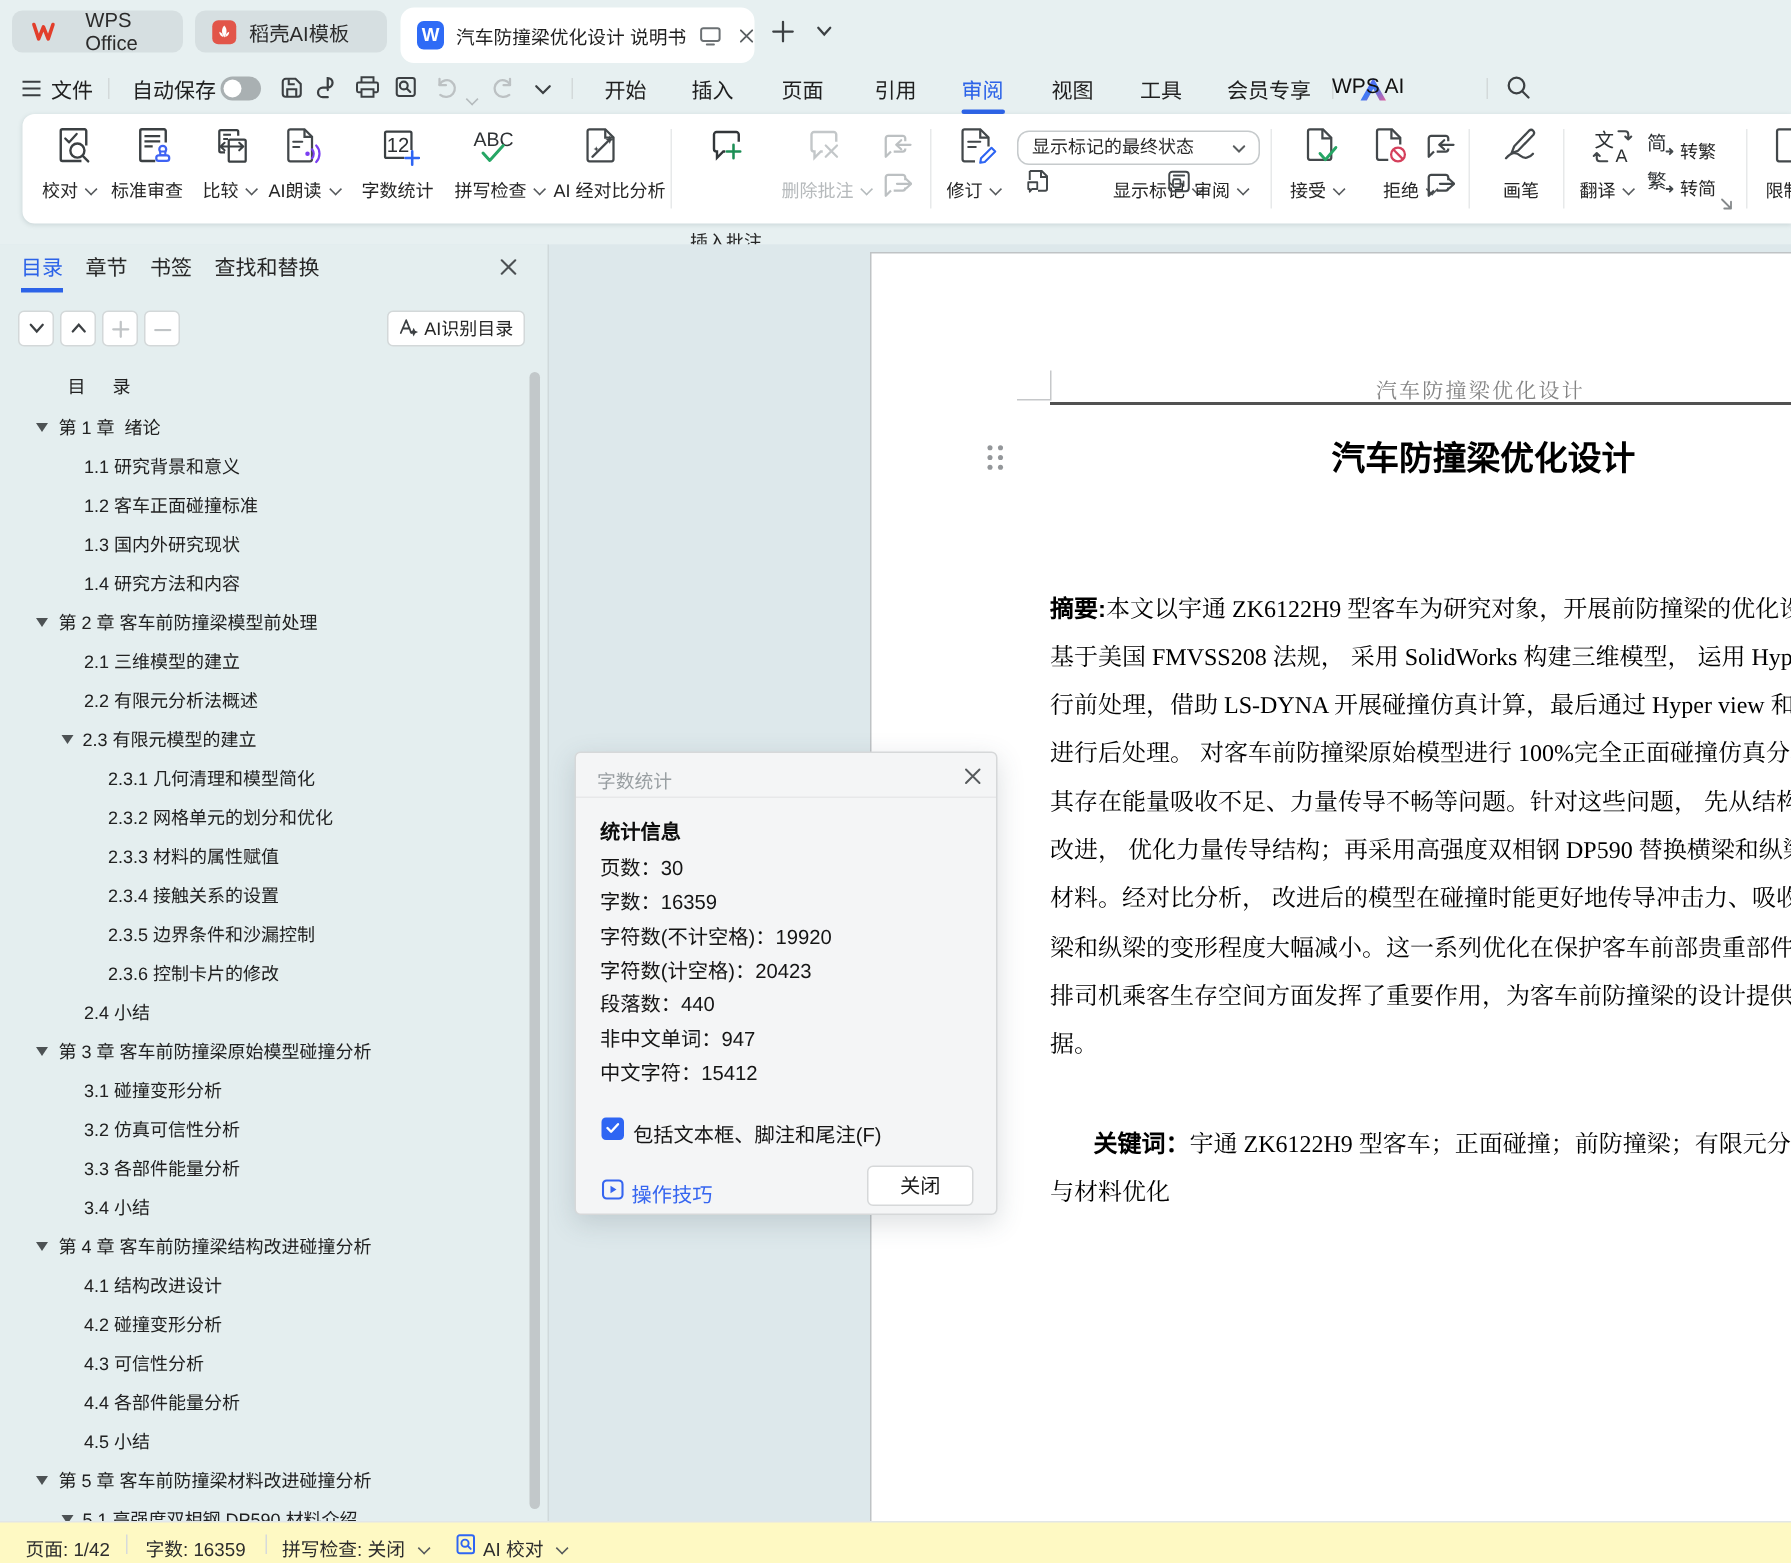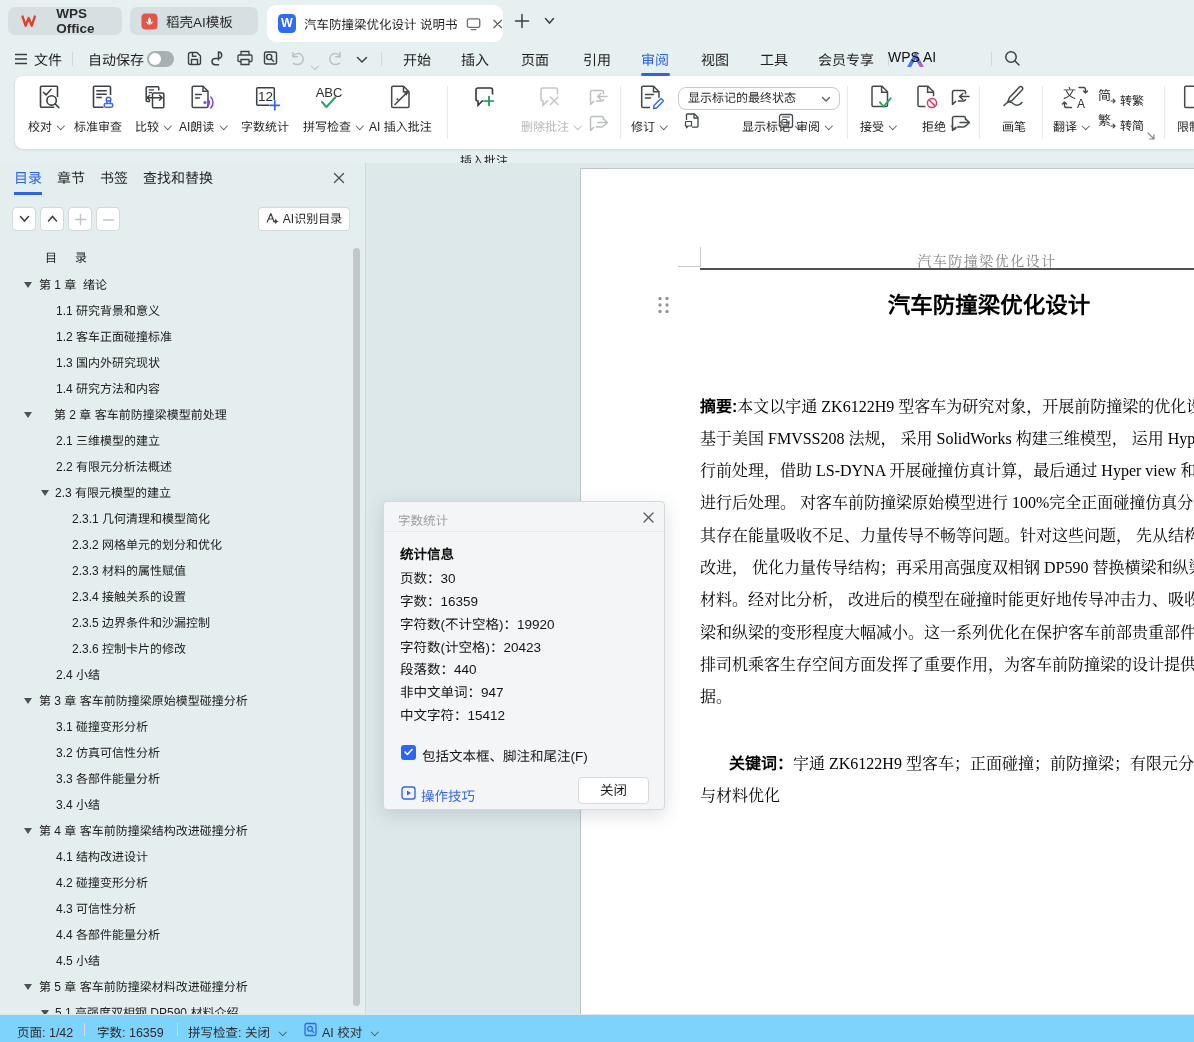--- a/index.html
+++ b/index.html
@@ -36,36 +36,36 @@
   .stab { position:absolute; top:4px; font-size:14px; color:#262626; }
   .sbtn { position:absolute; top:44px; width:24px; height:24px; background:#fff; border:1px solid #d3d8d9; border-radius:4px; }
   .toc { position:absolute; font-size:12px; color:#212121; white-space:nowrap; height:26px; line-height:26px; }
   .tri { position:absolute; width:0; height:0; border-left:4.5px solid transparent; border-right:4.5px solid transparent; border-top:6px solid #4d5254; margin-top:10px; }
 
   
   #dialog { position:absolute; left:383px; top:501px; width:282px; height:309px; background:#f4f5f6; border:1px solid #d6d8d9; border-radius:4px; box-shadow:0 5px 18px rgba(60,80,90,0.18); }
   .drow { position:absolute; left:16px; font-size:13.5px; color:#141414; white-space:nowrap; }
 
   
-  #statusbar { position:absolute; left:0; top:1014px; width:1194px; height:28px; background:#7dd3fc; border-top:1px solid #e2e6e7; font-size:12.5px; color:#2d2d2d;padding-left:44px; }
+  #statusbar { position:absolute; left:0; top:1014px; width:1194px; height:28px; background:#fef9c3; border-top:1px solid #e2e6e7; font-size:12.5px; color:#2d2d2d;padding-left:44px; }
   .sdiv { position:absolute; top:8px; width:1px; height:13px; background:#d6dadb; }
 
   
   .serif { font-family:"Liberation Serif","Noto Serif CJK SC",serif; }
   .bl { position:absolute; left:119px; font-size:16px; line-height:33px; height:33px; white-space:nowrap; color:#000; font-family:"Liberation Serif","Noto Serif CJK SC",serif; }
 </style>
 </head>
 <body>
 
 <div id="tabbar" class="abs" style="left:0;top:0;width:1194px;height:42px;">
   <div class="tab" style="left:8px; width:114px;">
     <svg style="margin-left:13px;" width="17" height="15" viewBox="0 0 20 17">
         <path d="M2 2 L6 14 L10 4 L14 14 L18 2" fill="none" stroke="#e23e2b" stroke-width="3" stroke-linecap="round" stroke-linejoin="round"></path>
       </svg>
-    <span style="margin-left:20px;font-weight:bold;">WPS Office</span>
+    <span style="margin-left:20px;">WPS Office</span>
   </div>
   <div class="tab" style="left:130px; width:128px;">
     <svg style="margin-left:11px;" width="17" height="17" viewBox="0 0 17 17">
         <rect x="0.5" y="0.5" width="16" height="16" rx="4" fill="#e25549"></rect>
         <path d="M8.5 4 C10.5 6 10.5 9 8.5 12 C6.5 9 6.5 6 8.5 4z" fill="#fff"></path>
         <path d="M5.2 8.2 C6.6 8.6 7.6 9.8 7.9 11.6 C6.2 11.4 5.3 10.2 5.2 8.2z" fill="#fff"></path>
         <path d="M11.8 8.2 C10.4 8.6 9.4 9.8 9.1 11.6 C10.8 11.4 11.7 10.2 11.8 8.2z" fill="#fff"></path>
       </svg>
     <span style="margin-left:8px;">稻壳AI模板</span>
   </div>
@@ -204,21 +204,21 @@
     </svg>
   <div class="rlabel" style="left:303px;">拼写检查 <span class="carr"></span></div>
 
   <svg class="ricon" style="left:388px;" width="27" height="27" viewBox="0 0 27 27">
       <path d="M5 2.2 h10.5 l5.5 5.5 v14.5 a1.3 1.3 0 0 1-1.3 1.3 H5 a1.3 1.3 0 0 1-1.3-1.3 V3.5 A1.3 1.3 0 0 1 5 2.2 z" fill="none" stroke="#43484b" stroke-width="1.5"></path>
       <path d="M15.5 2.2 v5.5 h5.5" fill="none" stroke="#43484b" stroke-width="1.5"></path>
       <path d="M7 20.5 L17.5 10" stroke="#43484b" stroke-width="1.6" stroke-linecap="round"></path>
       <path d="M18.5 6.2 l0.8 2.1 l2.1 0.8 l-2.1 0.8 l-0.8 2.1 l-0.8-2.1 l-2.1-0.8 l2.1-0.8 z" fill="#43484b"></path>
       <path d="M9.5 13.5 l0.5 1.3 l1.3 0.5 l-1.3 0.5 l-0.5 1.3 l-0.5-1.3 l-1.3-0.5 l1.3-0.5 z" fill="#43484b"></path>
     </svg>
-  <div class="rlabel" style="left:369px;">AI 插入批注</div>
+  <div class="rlabel" style="left:369px;">AI 经对比分析</div>
   <div class="rsep" style="left:447px;"></div>
 
   <svg class="ricon" style="left:471px;" width="28" height="27" viewBox="0 0 28 27">
       <path d="M21.5 10.5 V5.7 a1.7 1.7 0 0 0-1.7-1.7 H6.7 A1.7 1.7 0 0 0 5 5.7 v9.6 a1.7 1.7 0 0 0 1.7 1.7 h0.3 v4.2 l4.2-4.2 h1.3" fill="none" stroke="#323639" stroke-width="1.6"></path>
       <path d="M18 12.5 v9 M13.5 17 h9" stroke="#1d8f56" stroke-width="1.7" stroke-linecap="round"></path>
     </svg>
   <div class="rlabel" style="left:460px;margin-top:34px;">插入批注</div>
 
   <svg class="ricon" style="left:536px;" width="28" height="27" viewBox="0 0 28 27">
       <path d="M21.5 10.5 V5.7 a1.7 1.7 0 0 0-1.7-1.7 H6.7 A1.7 1.7 0 0 0 5 5.7 v9.6 a1.7 1.7 0 0 0 1.7 1.7 h0.3 v4.2 l4.2-4.2 h1.3" fill="none" stroke="#c3c7c9" stroke-width="1.6"></path>
@@ -359,21 +359,21 @@
         </svg>AI识别目录</div>
     <div id="toclist">
       <div class="toc" style="left:45px;top:82px;">目<span style="display:inline-block;width:18px;"></span>录</div>
       <div class="tri" style="left:24px;top:109px;"></div>
         <div class="toc" style="left:39px;top:109px;">第 1 章&nbsp;&nbsp;绪论</div>
       <div class="toc" style="left:56px;top:135px;">1.1 研究背景和意义</div>
       <div class="toc" style="left:56px;top:161px;">1.2 客车正面碰撞标准</div>
       <div class="toc" style="left:56px;top:187px;">1.3 国内外研究现状</div>
       <div class="toc" style="left:56px;top:213px;">1.4 研究方法和内容</div>
       <div class="tri" style="left:24px;top:239px;"></div>
-        <div class="toc" style="left:39px;top:239px;margin-left:15px;">第 2 章 客车前防撞梁模型前处理</div>
+        <div class="toc" style="left:39px;top:239px;">第 2 章 客车前防撞梁模型前处理</div>
       <div class="toc" style="left:56px;top:265px;">2.1 三维模型的建立</div>
       <div class="toc" style="left:56px;top:291px;">2.2 有限元分析法概述</div>
       <div class="tri" style="left:41px;top:317px;"></div>
         <div class="toc" style="left:55px;top:317px;">2.3 有限元模型的建立</div>
       <div class="toc" style="left:72px;top:343px;">2.3.1 几何清理和模型简化</div>
       <div class="toc" style="left:72px;top:369px;">2.3.2 网格单元的划分和优化</div>
       <div class="toc" style="left:72px;top:395px;">2.3.3 材料的属性赋值</div>
       <div class="toc" style="left:72px;top:421px;">2.3.4 接触关系的设置</div>
       <div class="toc" style="left:72px;top:447px;">2.3.5 边界条件和沙漏控制</div>
       <div class="toc" style="left:72px;top:473px;">2.3.6 控制卡片的修改</div>

